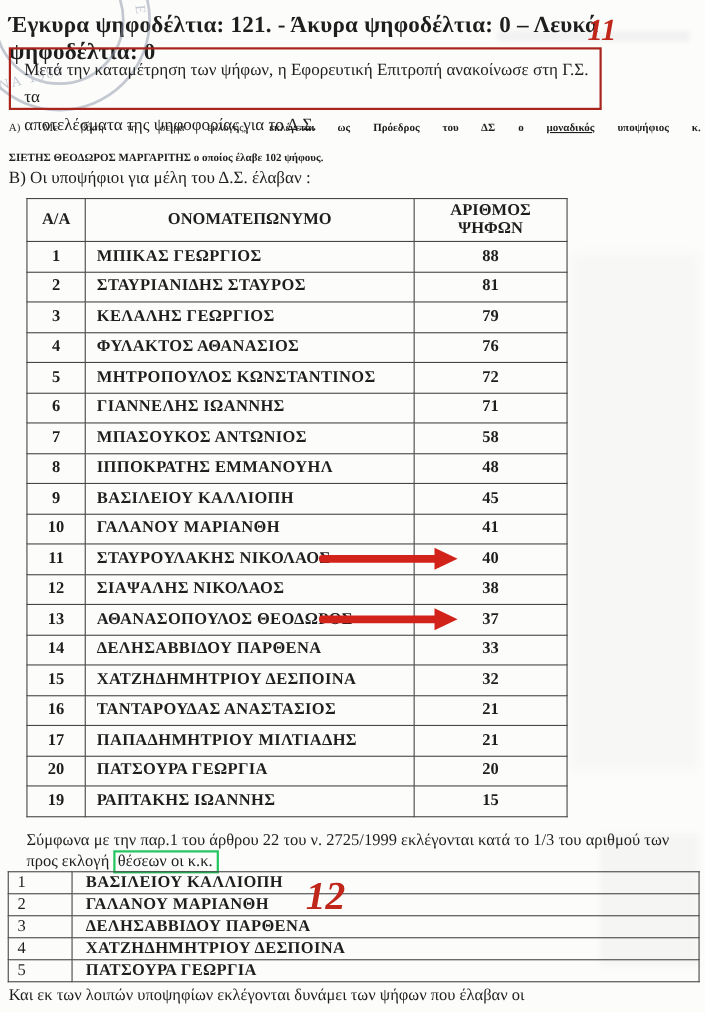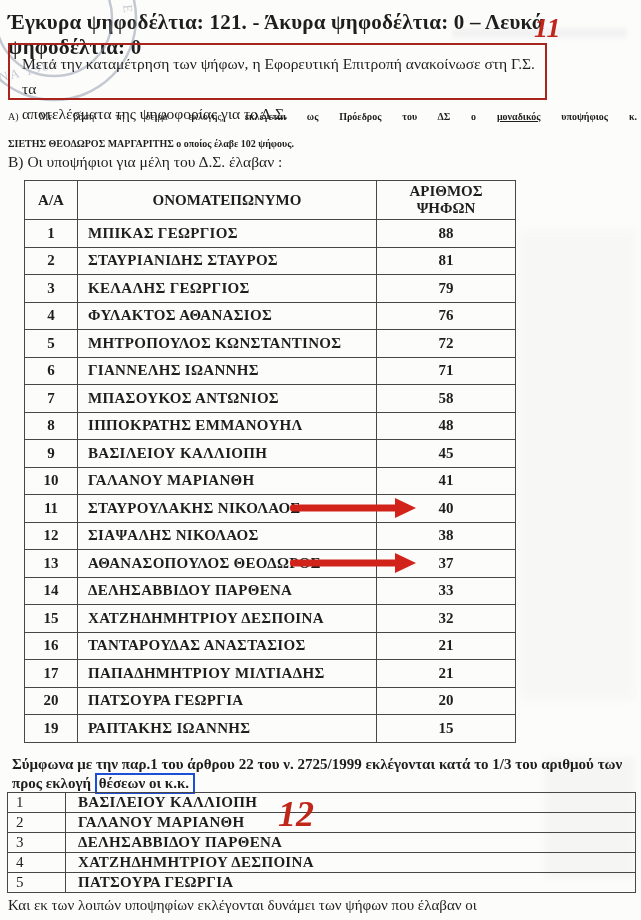--- a/index.html
+++ b/index.html
@@ -21,22 +21,22 @@
     left:8px;top:43px;width:513px;height:39px;
     border:2.5px solid #a8241c;background:transparent;
     padding:6px 10px 8px 12px;font-size:15.5px;line-height:25px;z-index:2;
   }
   .jline{text-align:justify;text-align-last:justify;display:block;}
   
   .para-a{left:8px;top:103px;width:629px;font-size:10px;line-height:27px;}
   .para-a .b{font-weight:bold;}
   .para-a .bu{font-weight:bold;text-decoration:underline;}
   .para-b{left:8px;top:153px;width:629px;font-size:15.5px;font-weight:normal;}
-  .law-para{left:12px;top:755px;width:612px;font-size:15px;line-height:19px;font-weight:bold;}
-  .kk-box{border:2px solid #1d4ed8;padding:0 4px 1px 2px;}
+  .law-para{left:24px;top:755px;width:612px;font-size:15px;line-height:19px;}
+  .kk-box{border:2px solid #22c55e;padding:0 4px 1px 2px;}
   .closing-line{left:8px;top:897px;width:620px;font-size:15px;}
   
   table{border-collapse:collapse;table-layout:fixed;padding-left:44px;}
   .results-table{left:24px;top:180px;width:488px;}
   .results-table th,.results-table td{
     border:1.5px solid #474747;font-size:15px;overflow:visible;
   }
   .results-table th{font-weight:bold;text-align:center;padding:2px 0;}
   .results-table .hdr-row{height:38px;}
   .results-table .votes-hdr-inner{width:92px;margin:0 auto;line-height:17px;}

